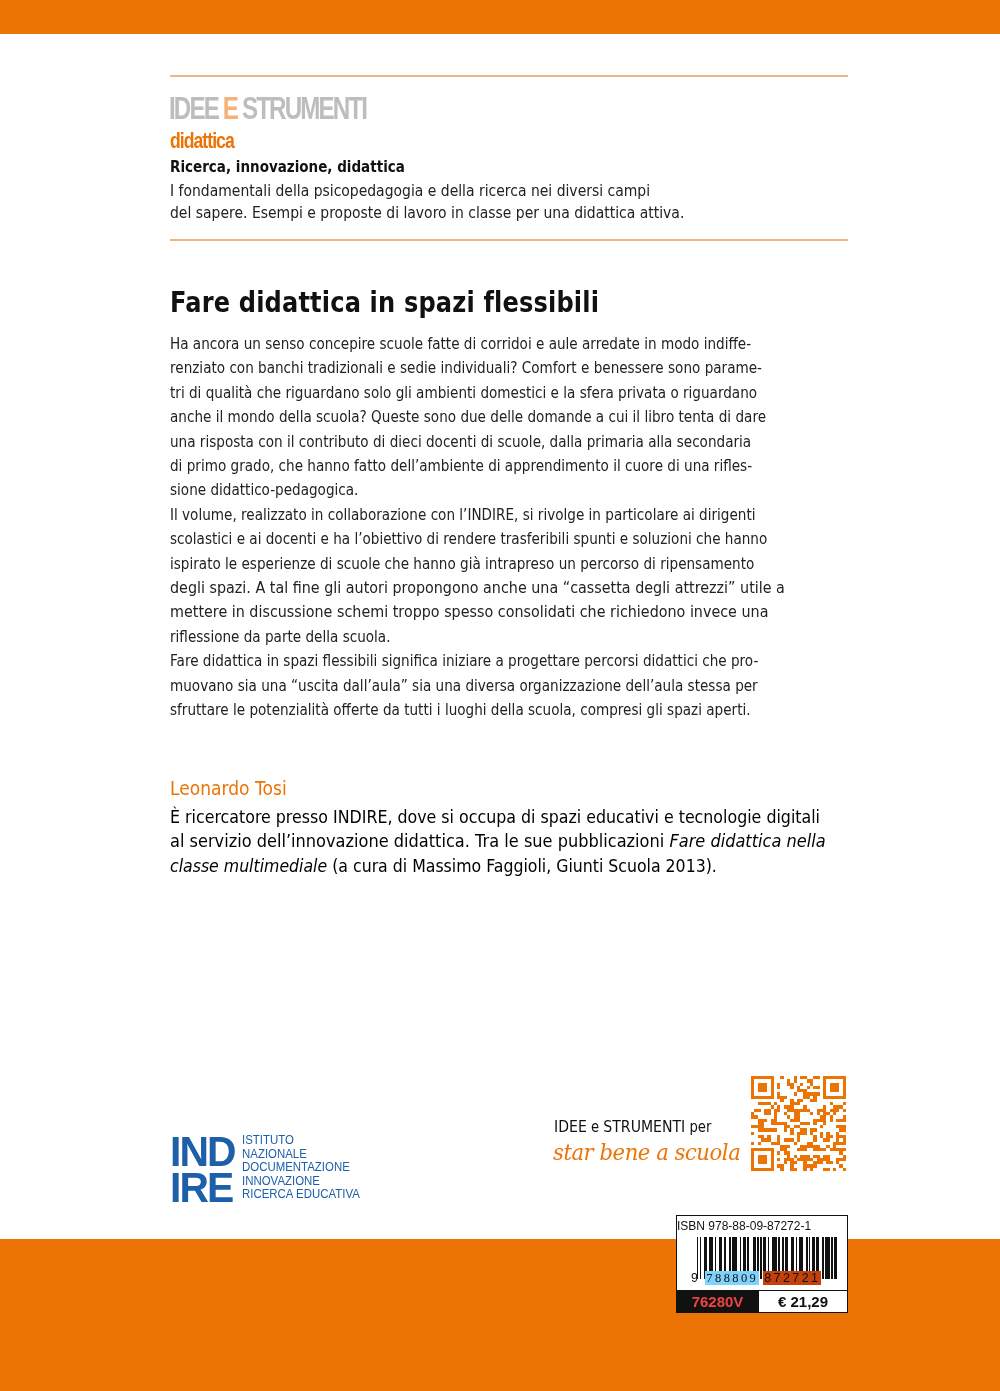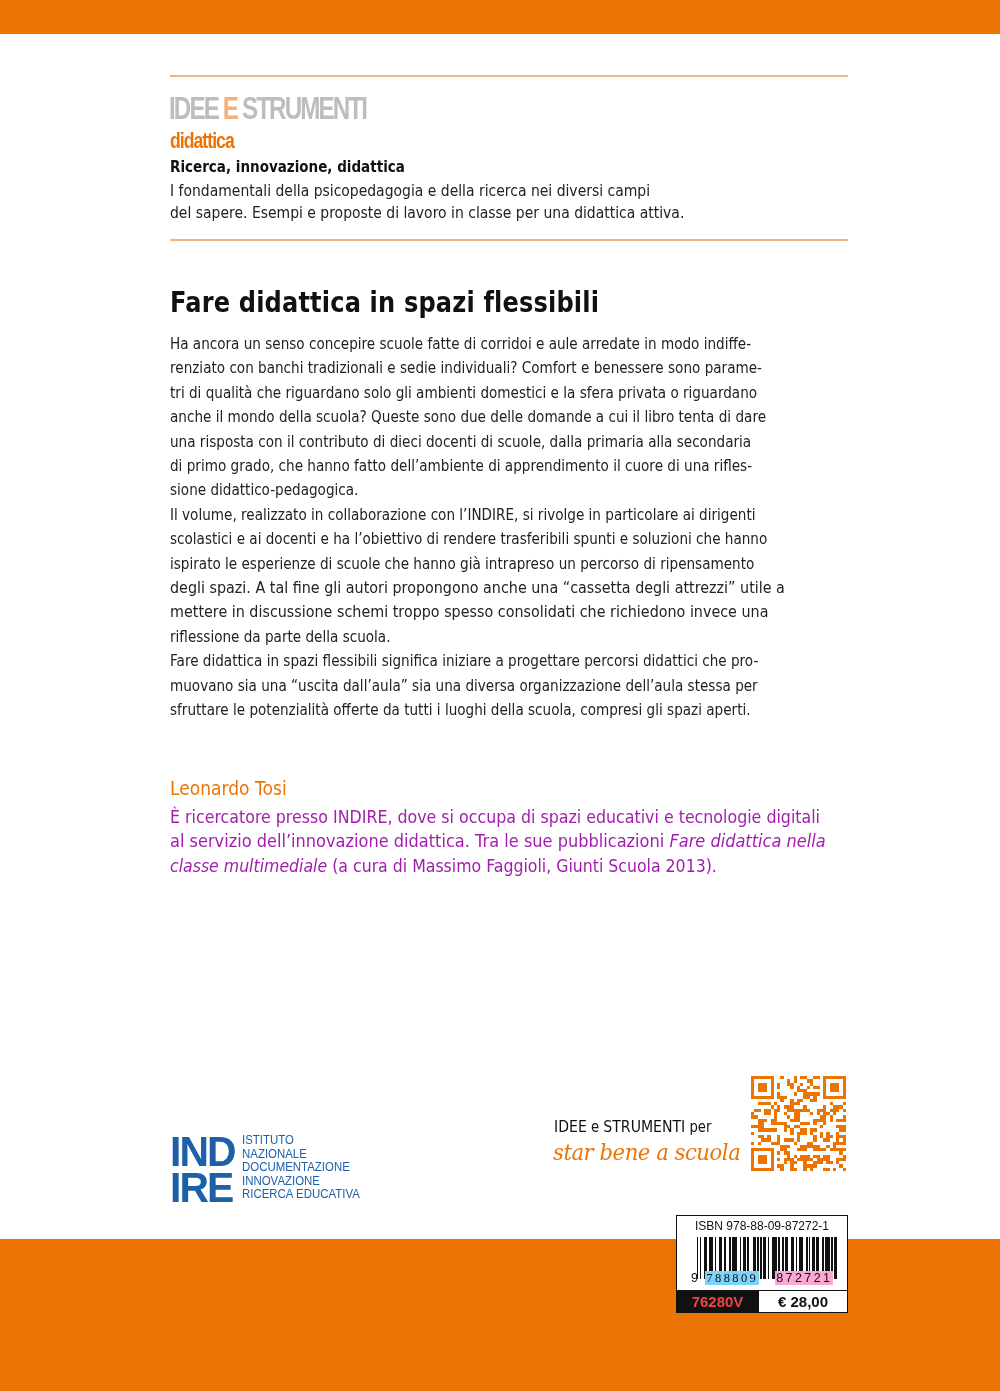--- a/index.html
+++ b/index.html
@@ -20,46 +20,46 @@
     .collana-heading { position: absolute; left: 170px; top: 158px; font-size: 15px; font-weight: bold; color: #111; transform: scaleX(0.9); transform-origin: left top; white-space: nowrap; }
     .collana-desc { position: absolute; left: 170px; top: 180px; width: 565px; font-size: 15.5px; line-height: 22px; color: #222; transform: scaleX(0.9); transform-origin: left top; }
     .collana-desc span { display: block; white-space: nowrap; }
 
     .book-title { position: absolute; left: 170px; top: 286px; font-size: 28px; font-weight: bold; color: #111; transform: scaleX(0.86); transform-origin: left top; white-space: nowrap; letter-spacing: 0.2px; }
 
     .body-text { position: absolute; left: 170px; top: 332px; width: 678px; font-size: 15px; line-height: 24.4px; color: #222; }
     .body-text .ln { display: block; white-space: nowrap; transform-origin: left top; }
 
     .author-name { position: absolute; left: 170px; top: 777px; font-size: 19px; color: #EC7405; transform: scaleX(0.9); transform-origin: left top; white-space: nowrap; }
-    .author-bio { position: absolute; left: 170px; top: 805px; width: 678px; font-size: 17.5px; line-height: 24.4px; color: #a21caf; }
+    .author-bio { position: absolute; left: 170px; top: 805px; width: 678px; font-size: 17.5px; line-height: 24.4px; color: #000000; }
     .author-bio .ln { display: block; white-space: nowrap; transform-origin: left top; }
     .author-bio i { font-style: italic; }
 
     
     .indire { position: absolute; left: 170px; top: 1105px; width: 220px; height: 75px; margin-top: 26px; }
     .indire .big { position: absolute; left: 0; font-family: "Liberation Sans", sans-serif; font-weight: bold; font-size: 43px; color: #1D5FA8; line-height: 36px; letter-spacing: -2px; transform: scaleX(0.95); transform-origin: left top; }
     .indire .big.l1 { top: 2px; }
     .indire .big.l2 { top: 38px; }
     .indire .small { position: absolute; left: 72px; top: 2px; font-family: "Liberation Sans", sans-serif; font-size: 13px; line-height: 13.6px; color: #1D5FA8; transform: scaleX(0.88); transform-origin: left top; white-space: nowrap; }
     .indire .small span { display: block; }
 
     .tagline { position: absolute; left: 554px; top: 1117px; font-size: 16px; color: #111; transform: scaleX(0.88); transform-origin: left top; white-space: nowrap; }
     .tagline .thin { font-size: 15px; }
     .script { position: absolute; left: 553px; top: 1139px; font-family: "DejaVu Serif", serif; font-style: italic; font-size: 23px; color: #EC7405; letter-spacing: -0.5px; white-space: nowrap; transform: scaleX(0.92); transform-origin: left top; }
 
     .qr { position: absolute; left: 751px; top: 1075px; width: 95px; height: 97px; }
 
     
     .isbn-box { position: absolute; left: 676px; top: 1215px; width: 172px; height: 98px; background: #fff; border: 1.5px solid #111; }
-    .isbn-label { position: absolute; left: 0; top: 3px; width: 100%; text-align: center; font-family: "Liberation Sans", sans-serif; font-size: 12px; color: #111; }
+    .isbn-label { position: absolute; left: 0; top: 3px; width: 100%; text-align: left; font-family: "Liberation Sans", sans-serif; font-size: 12px; color: #111; }
     .bars { position: absolute; left: 20px; top: 21px; width: 140px; height: 42px; }
     .digits { position: absolute; left: 14px; top: 55px; font-family: "Liberation Sans", sans-serif; font-size: 12.5px; letter-spacing: 2.4px; color: #111; white-space: nowrap; background: transparent; }
     .digits .d-first { margin-right: 5px; }
     .digits .d-left { background: #7dd3fc; padding: 0 1px; font-family: Liberation Serif, serif; }
-    .digits .d-right { background: #f9a8d4; padding: 0 1px; margin-left: 16px; }
+    .digits .d-right { background: #c2410c; padding: 0 1px; margin-left: 4px; }
     .code-row { position: absolute; left: 0; bottom: 0; width: 100%; height: 22px; border-top: 1.5px solid #111; display: flex; }
     .code-cell { width: 81px; height: 100%; background: #111; color: #ef4444; font-family: "Liberation Sans", sans-serif; font-weight: bold; font-size: 15px; display: flex; align-items: center; justify-content: center; }
     .price-cell { flex: 1; height: 100%; background: #fff; color: #111; font-family: "Liberation Sans", sans-serif; font-weight: bold; font-size: 15px; display: flex; align-items: center; justify-content: center; border-left: 1.5px solid #111; }
   </style>
 </head>
 <body>
 
 <div class="band-top"></div>
 
 <div class="rule r1"></div>
@@ -482,15 +482,15 @@
         <rect x="88" y="0" width="1" height="30"></rect>
         <rect x="89" y="0" width="1" height="30"></rect>
         <rect x="91" y="0" width="1" height="30"></rect>
         <rect x="93" y="0" width="1" height="30"></rect>
         <rect x="94" y="0" width="1" height="30"></rect>
       </g>
   </svg>
   <div class="digits"><span class="d-first">9</span><span class="d-left">788809</span><span class="d-right">872721</span></div>
   <div class="code-row">
     <div class="code-cell">76280V</div>
-    <div class="price-cell">€ 28,00</div>
+    <div class="price-cell">€ 21,29</div>
   </div>
 </div>
 
 </body></html>

